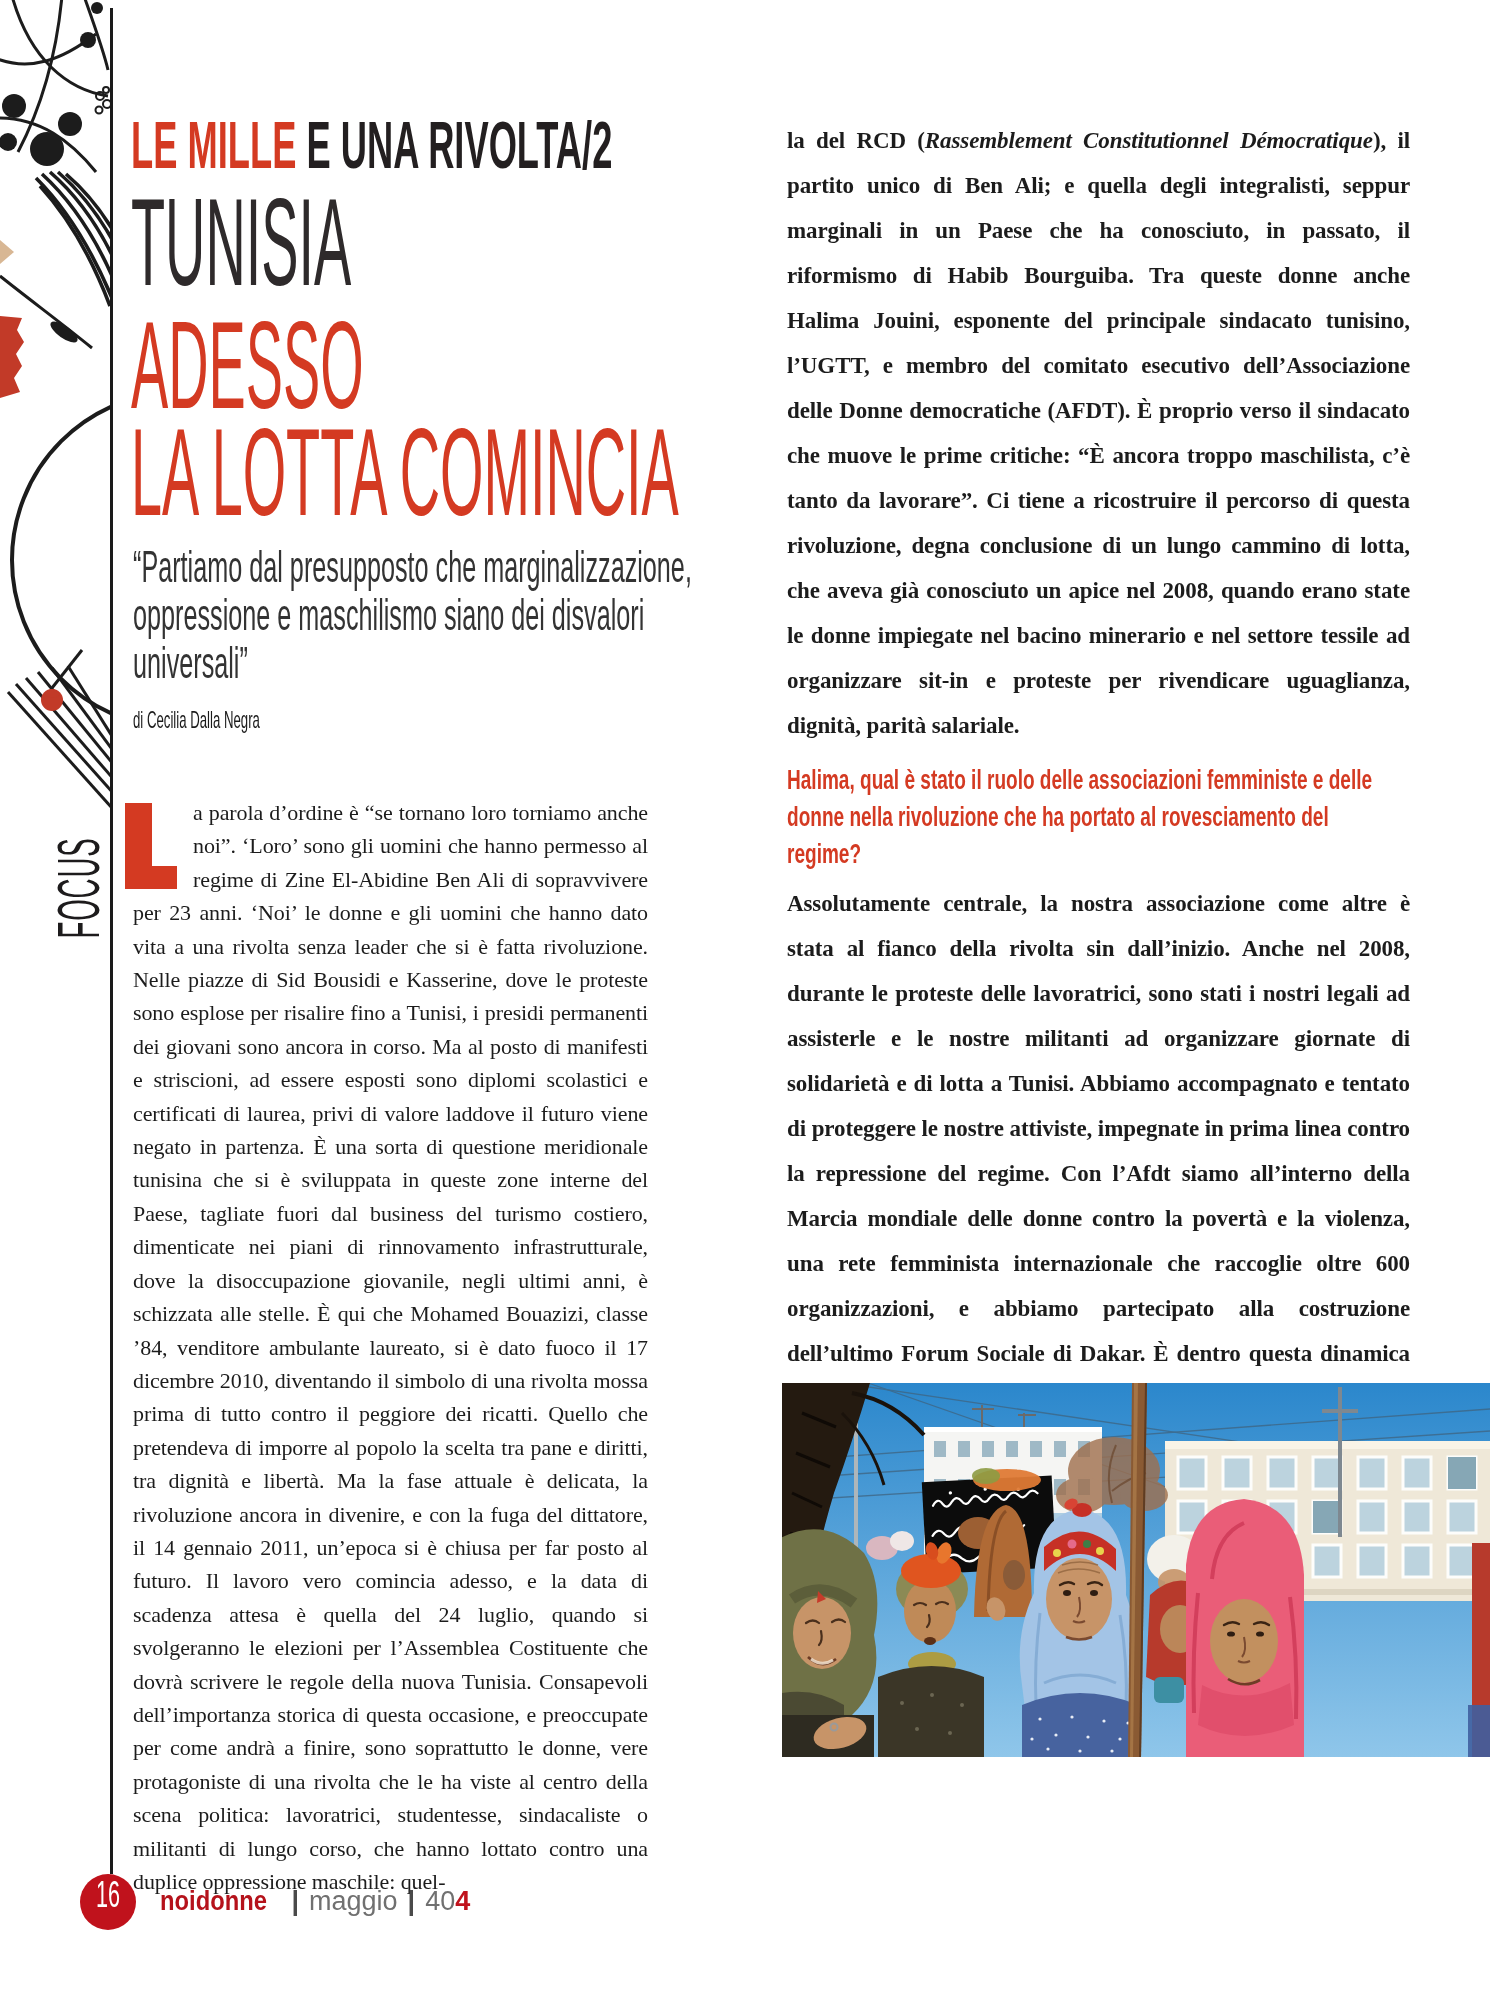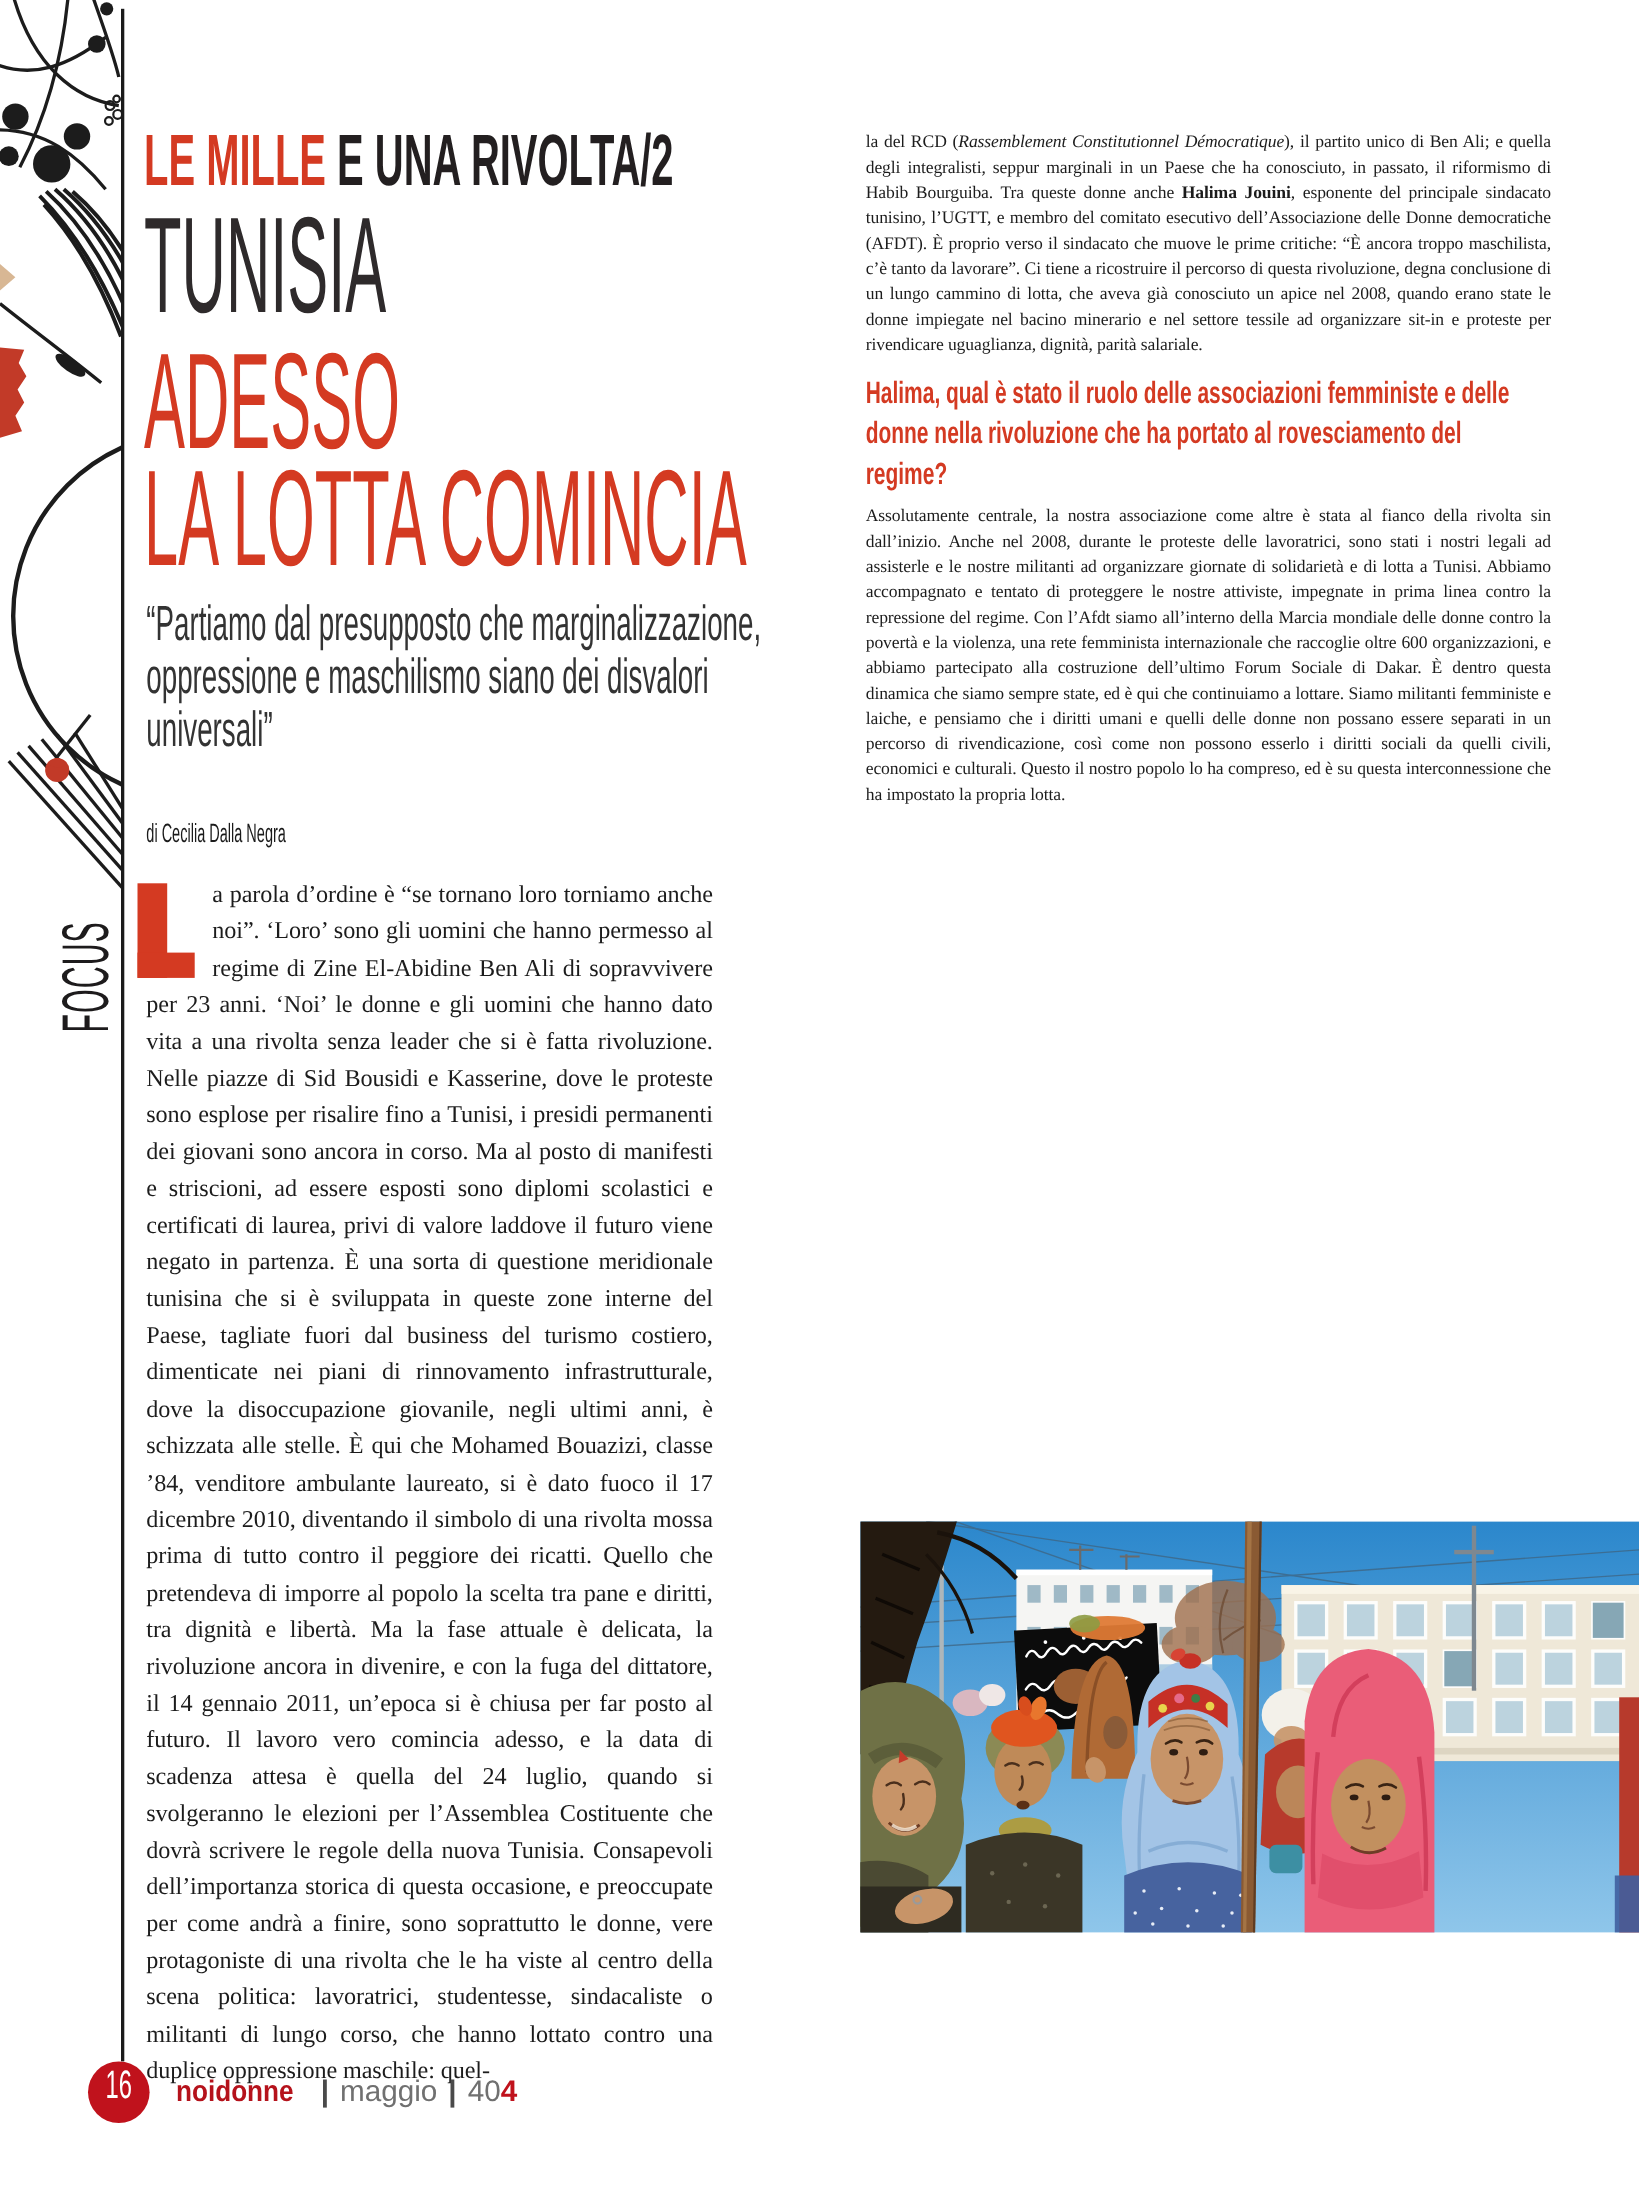--- a/index.html
+++ b/index.html
@@ -21,34 +21,34 @@
   .kicker-red{color:#d43a22;}
   .kicker-dark{color:#231f20;}
   .title-black{position:absolute;left:131px;top:180px;font-size:124px;line-height:1;color:#2e2a2b;}
   .title-black .cx{transform:scaleX(0.45);}
   .title-red{position:absolute;left:131px;top:312px;font-size:124px;line-height:107px;color:#d43a22;}
   .title-red .cx{transform:scaleX(0.45);}
 
   .standfirst{position:absolute;left:133px;top:543px;width:1100px;
               font-size:45px;line-height:48px;color:#333;font-weight:normal;
               transform:scaleX(0.56);transform-origin:0 0;}
-  .byline{position:absolute;left:133px;top:744px;font-size:24px;color:#1a1a1a;}
+  .byline{position:absolute;left:133px;top:706px;font-size:24px;color:#1a1a1a;}
   .byline .cx{transform:scaleX(0.55);}
 
   
   .serif{font-family:"Liberation Serif",serif;color:#1c1c1c;}
   .col-left{position:absolute;left:133px;top:796px;width:515px;
             font-size:22px;line-height:33.4px;text-align:justify;letter-spacing:-0.1px;}
   .dropcap{float:left;position:relative;width:52px;height:86px;margin:7px 16px 0 -8px;}
   .dropcap::before{content:"";position:absolute;left:0;top:0;width:27px;height:86px;background:#d43a22;}
   .dropcap::after{content:"";position:absolute;left:0;bottom:0;width:52px;height:23px;background:#d43a22;}
   .sr{position:absolute;width:1px;height:1px;overflow:hidden;clip:rect(0 0 0 0);}
 
   .col-right{position:absolute;left:787px;top:118px;width:623px;}
-  .col-right p{margin:0;font-size:16px;line-height:23px;text-align:justify;letter-spacing:-0.1px;}
+  .col-right p{margin:0;font-size:23px;line-height:45px;text-align:justify;letter-spacing:-0.1px;font-weight:bold;}
   .question{width:905px;margin:13px 0 9px 0;
             font-family:"Liberation Sans",sans-serif;font-weight:bold;
             font-size:28px;line-height:37px;color:#d43a22;
             transform:scaleX(0.68);transform-origin:0 0;text-align:left;}
 
   
   .photo{position:absolute;left:782px;top:1383px;width:708px;height:374px;overflow:hidden;}
 
   
   .pagenum{position:absolute;left:80px;top:1874px;width:56px;height:56px;border-radius:50%;

